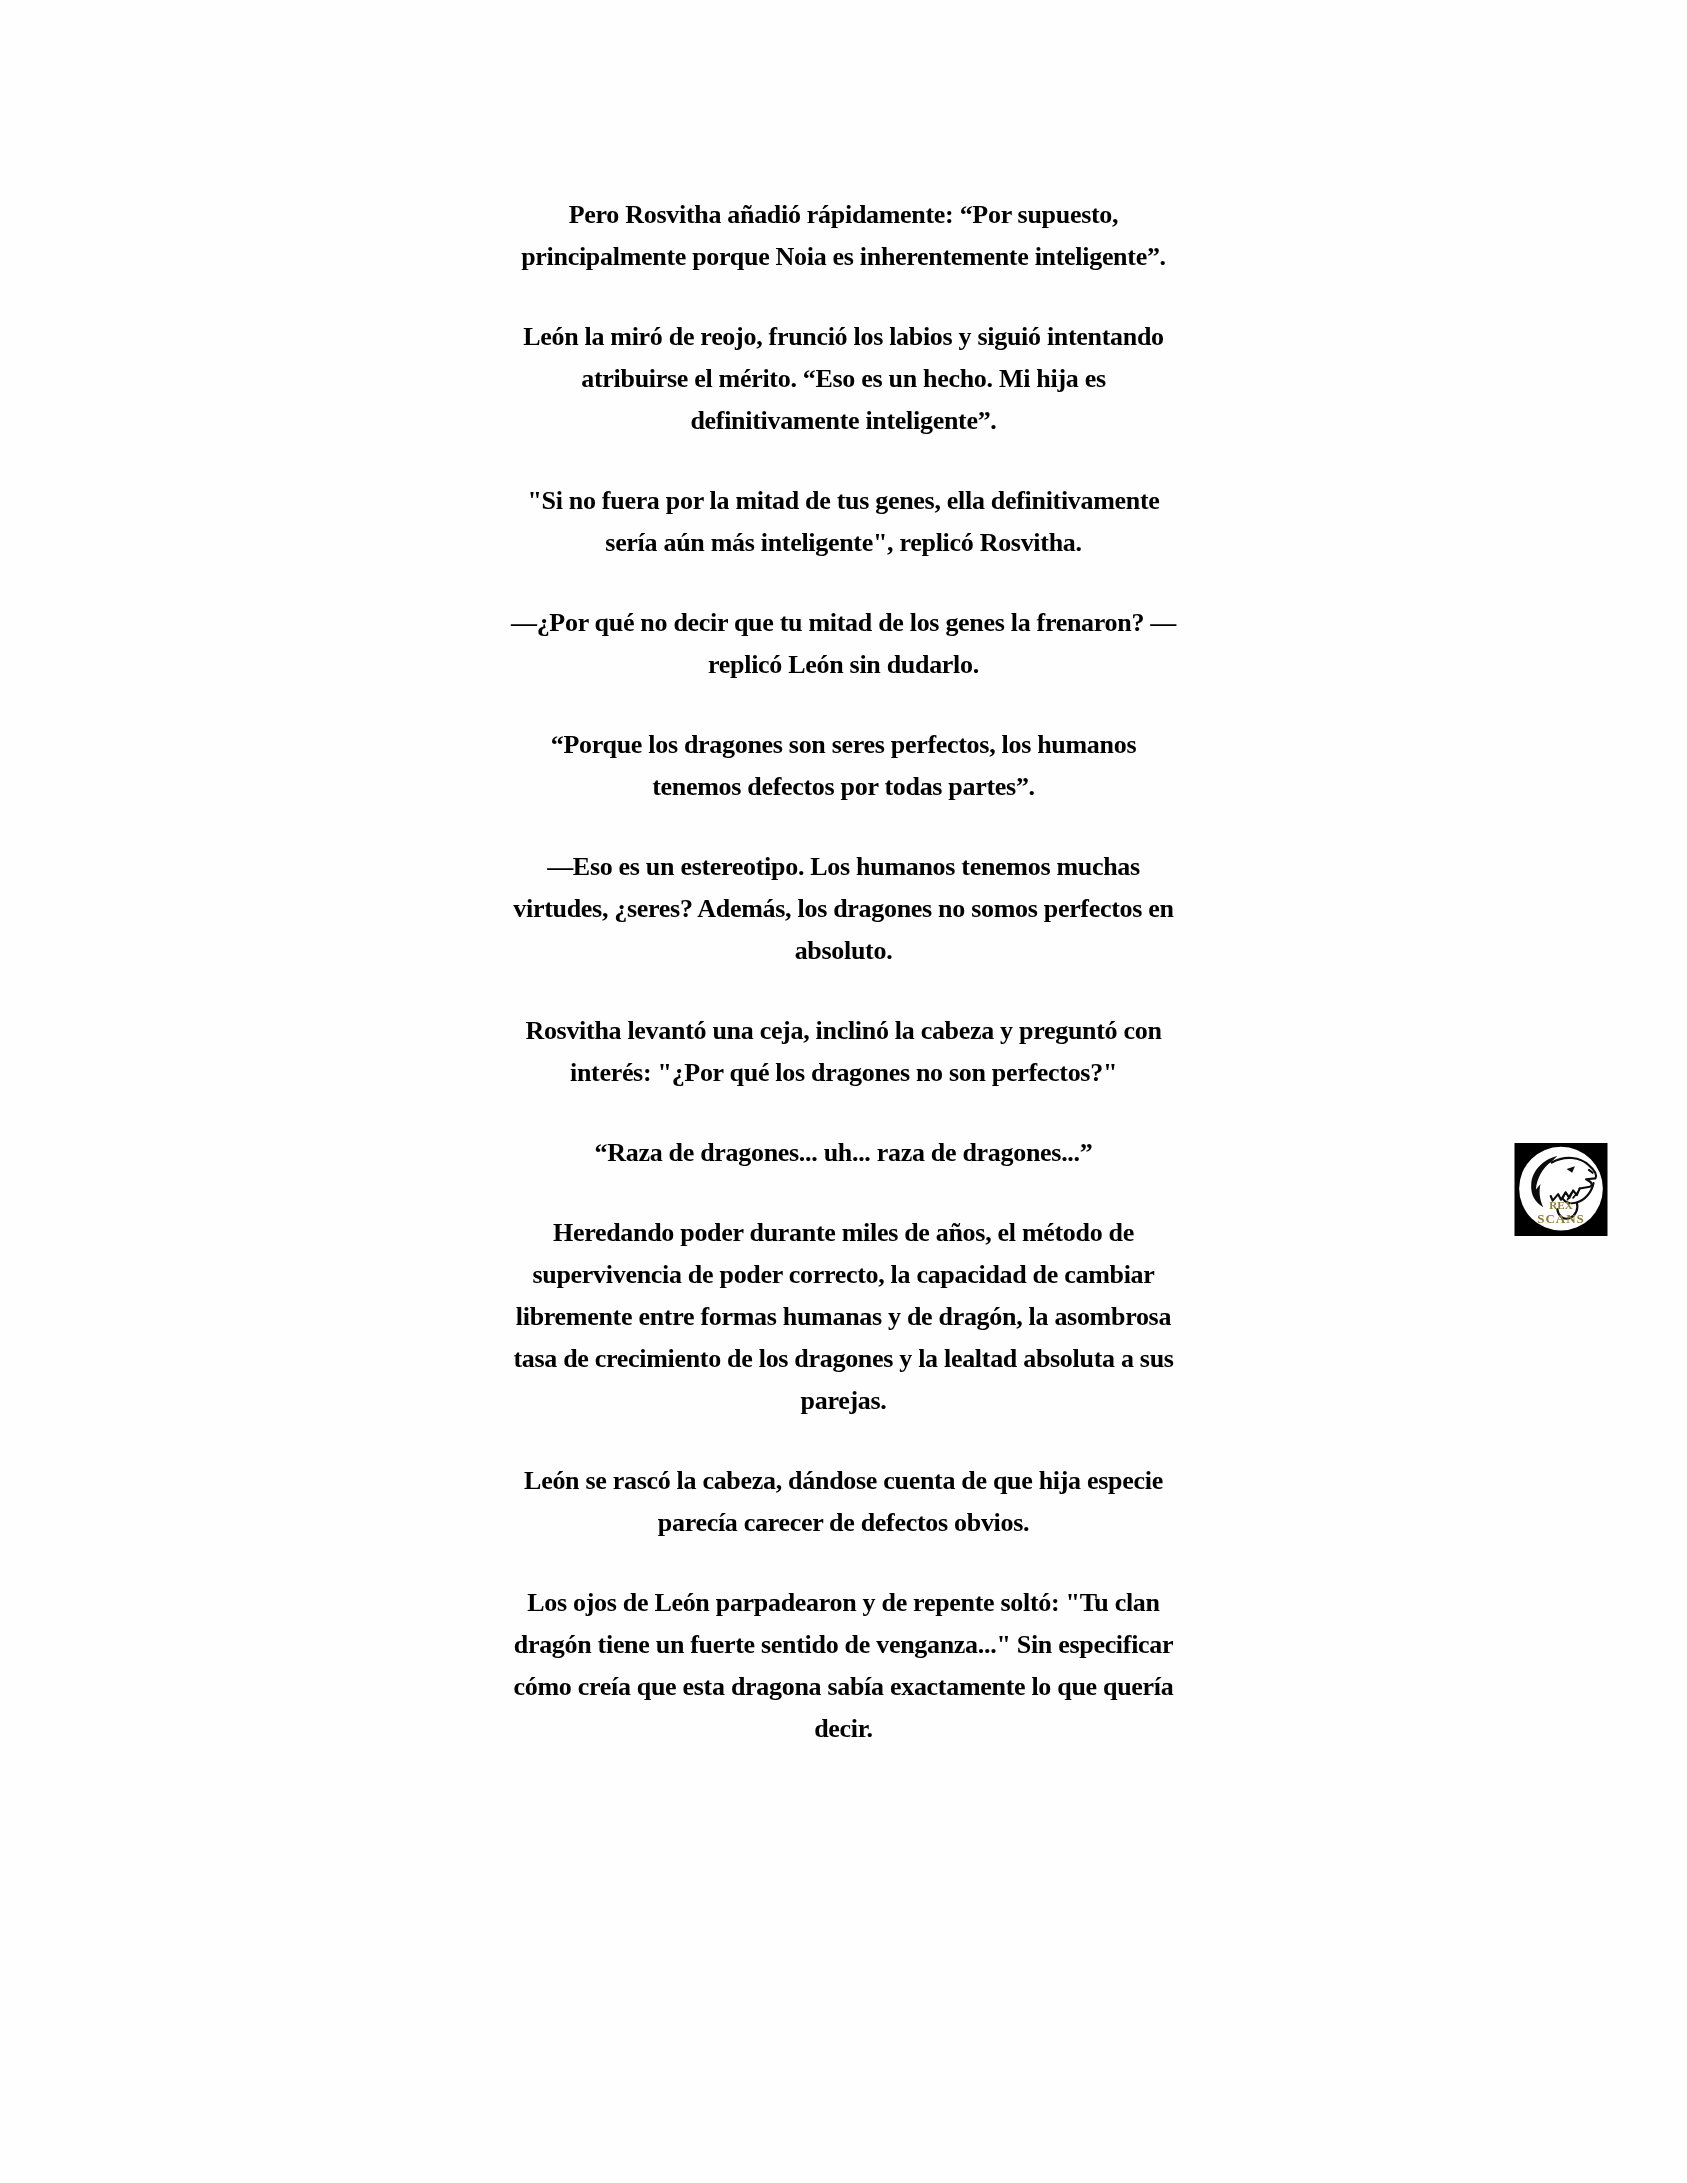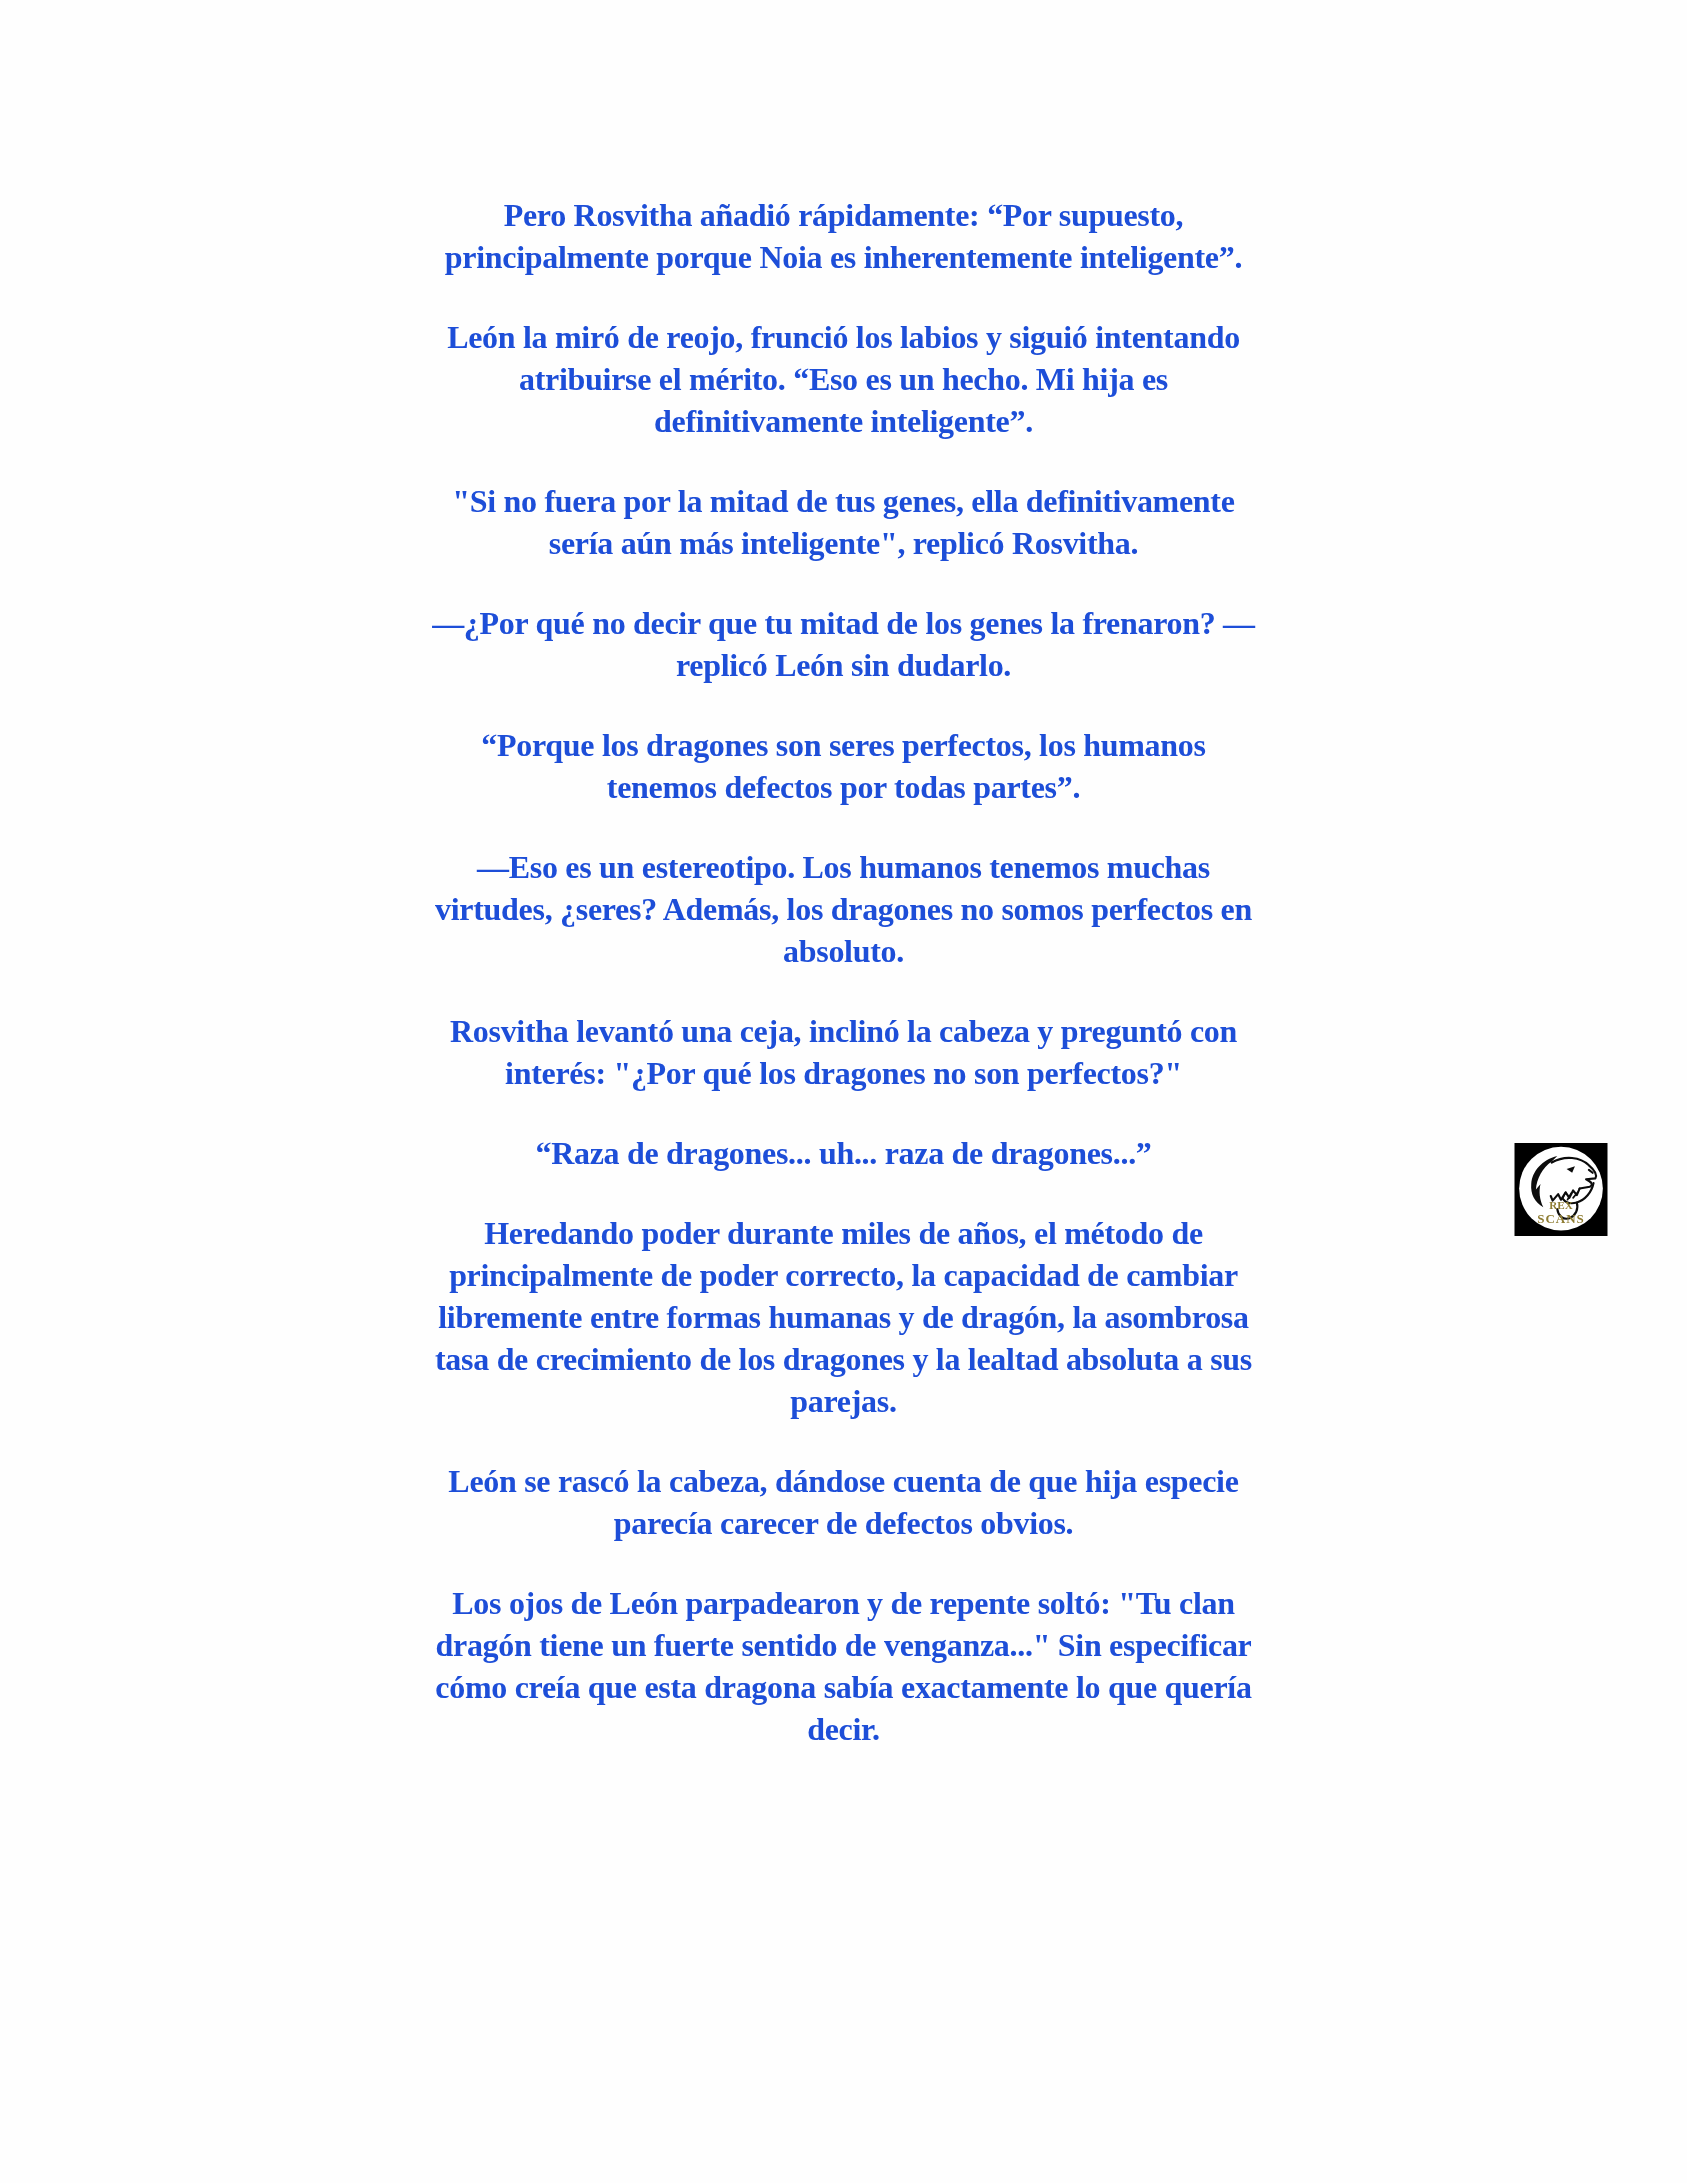--- a/index.html
+++ b/index.html
@@ -14,25 +14,25 @@
   .text-column {
     position: absolute;
     top: 194px;
     left: 50%;
     transform: translateX(-50%);
     width: 1389px;
   }
   .para {
     margin: 0 0 38px 0;
     font-weight: bold;
-    font-size: 32px;
+    font-size: 26px;
     line-height: 42px;
     text-align: center;
     white-space: pre-line;
-    color: #1d4ed8;
+    color: #000000;
     letter-spacing: -0.3px;
   }
   .para:last-child { margin-bottom: 12px; }
   .watermark {
     position: absolute;
     left: 1514px;
     top: 1143px;
     width: 94px;
     height: 93px;
   }
@@ -59,21 +59,21 @@
 replicó León sin dudarlo.</p>
     <p class="para">“Porque los dragones son seres perfectos, los humanos
 tenemos defectos por todas partes”.</p>
     <p class="para">—Eso es un estereotipo. Los humanos tenemos muchas
 virtudes, ¿seres? Además, los dragones no somos perfectos en
 absoluto.</p>
     <p class="para">Rosvitha levantó una ceja, inclinó la cabeza y preguntó con
 interés: "¿Por qué los dragones no son perfectos?"</p>
     <p class="para">“Raza de dragones... uh... raza de dragones...”</p>
     <p class="para">Heredando poder durante miles de años, el método de
-principalmente de poder correcto, la capacidad de cambiar
+supervivencia de poder correcto, la capacidad de cambiar
 libremente entre formas humanas y de dragón, la asombrosa
 tasa de crecimiento de los dragones y la lealtad absoluta a sus
 parejas.</p>
     <p class="para">León se rascó la cabeza, dándose cuenta de que hija especie
 parecía carecer de defectos obvios.</p>
     <p class="para">Los ojos de León parpadearon y de repente soltó: "Tu clan
 dragón tiene un fuerte sentido de venganza..." Sin especificar
 cómo creía que esta dragona sabía exactamente lo que quería
 decir.</p>
   </div>

